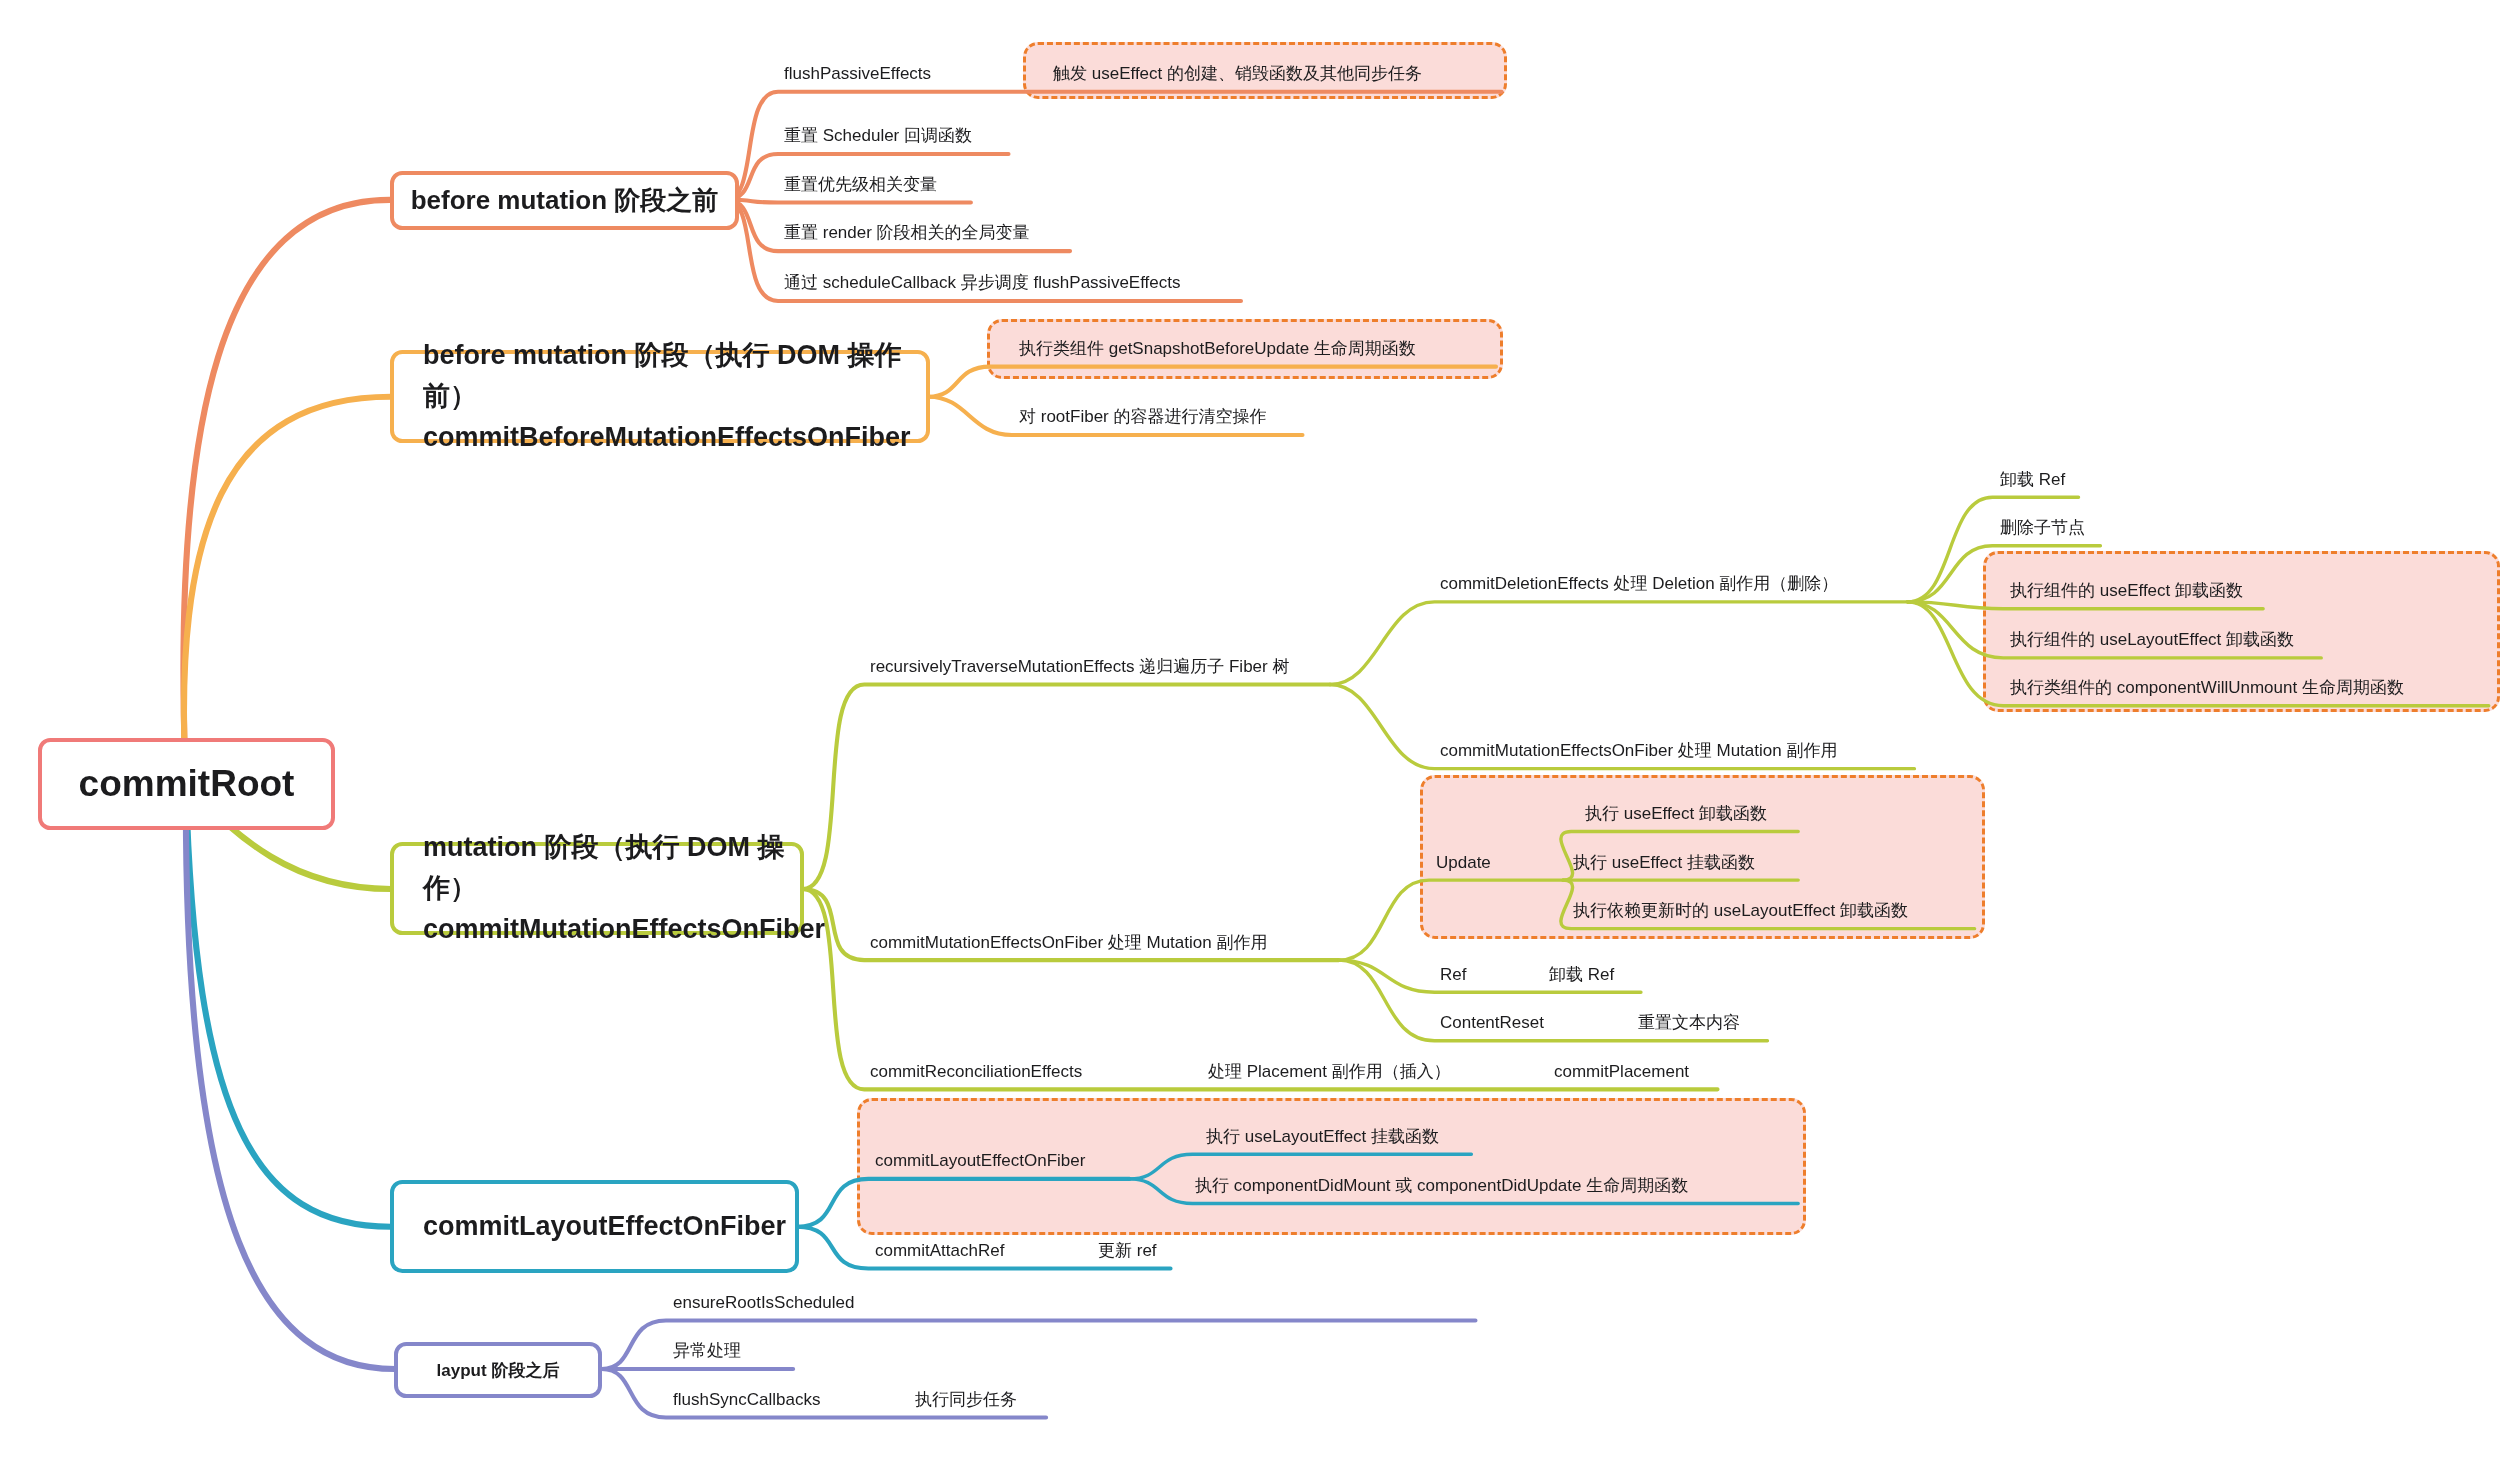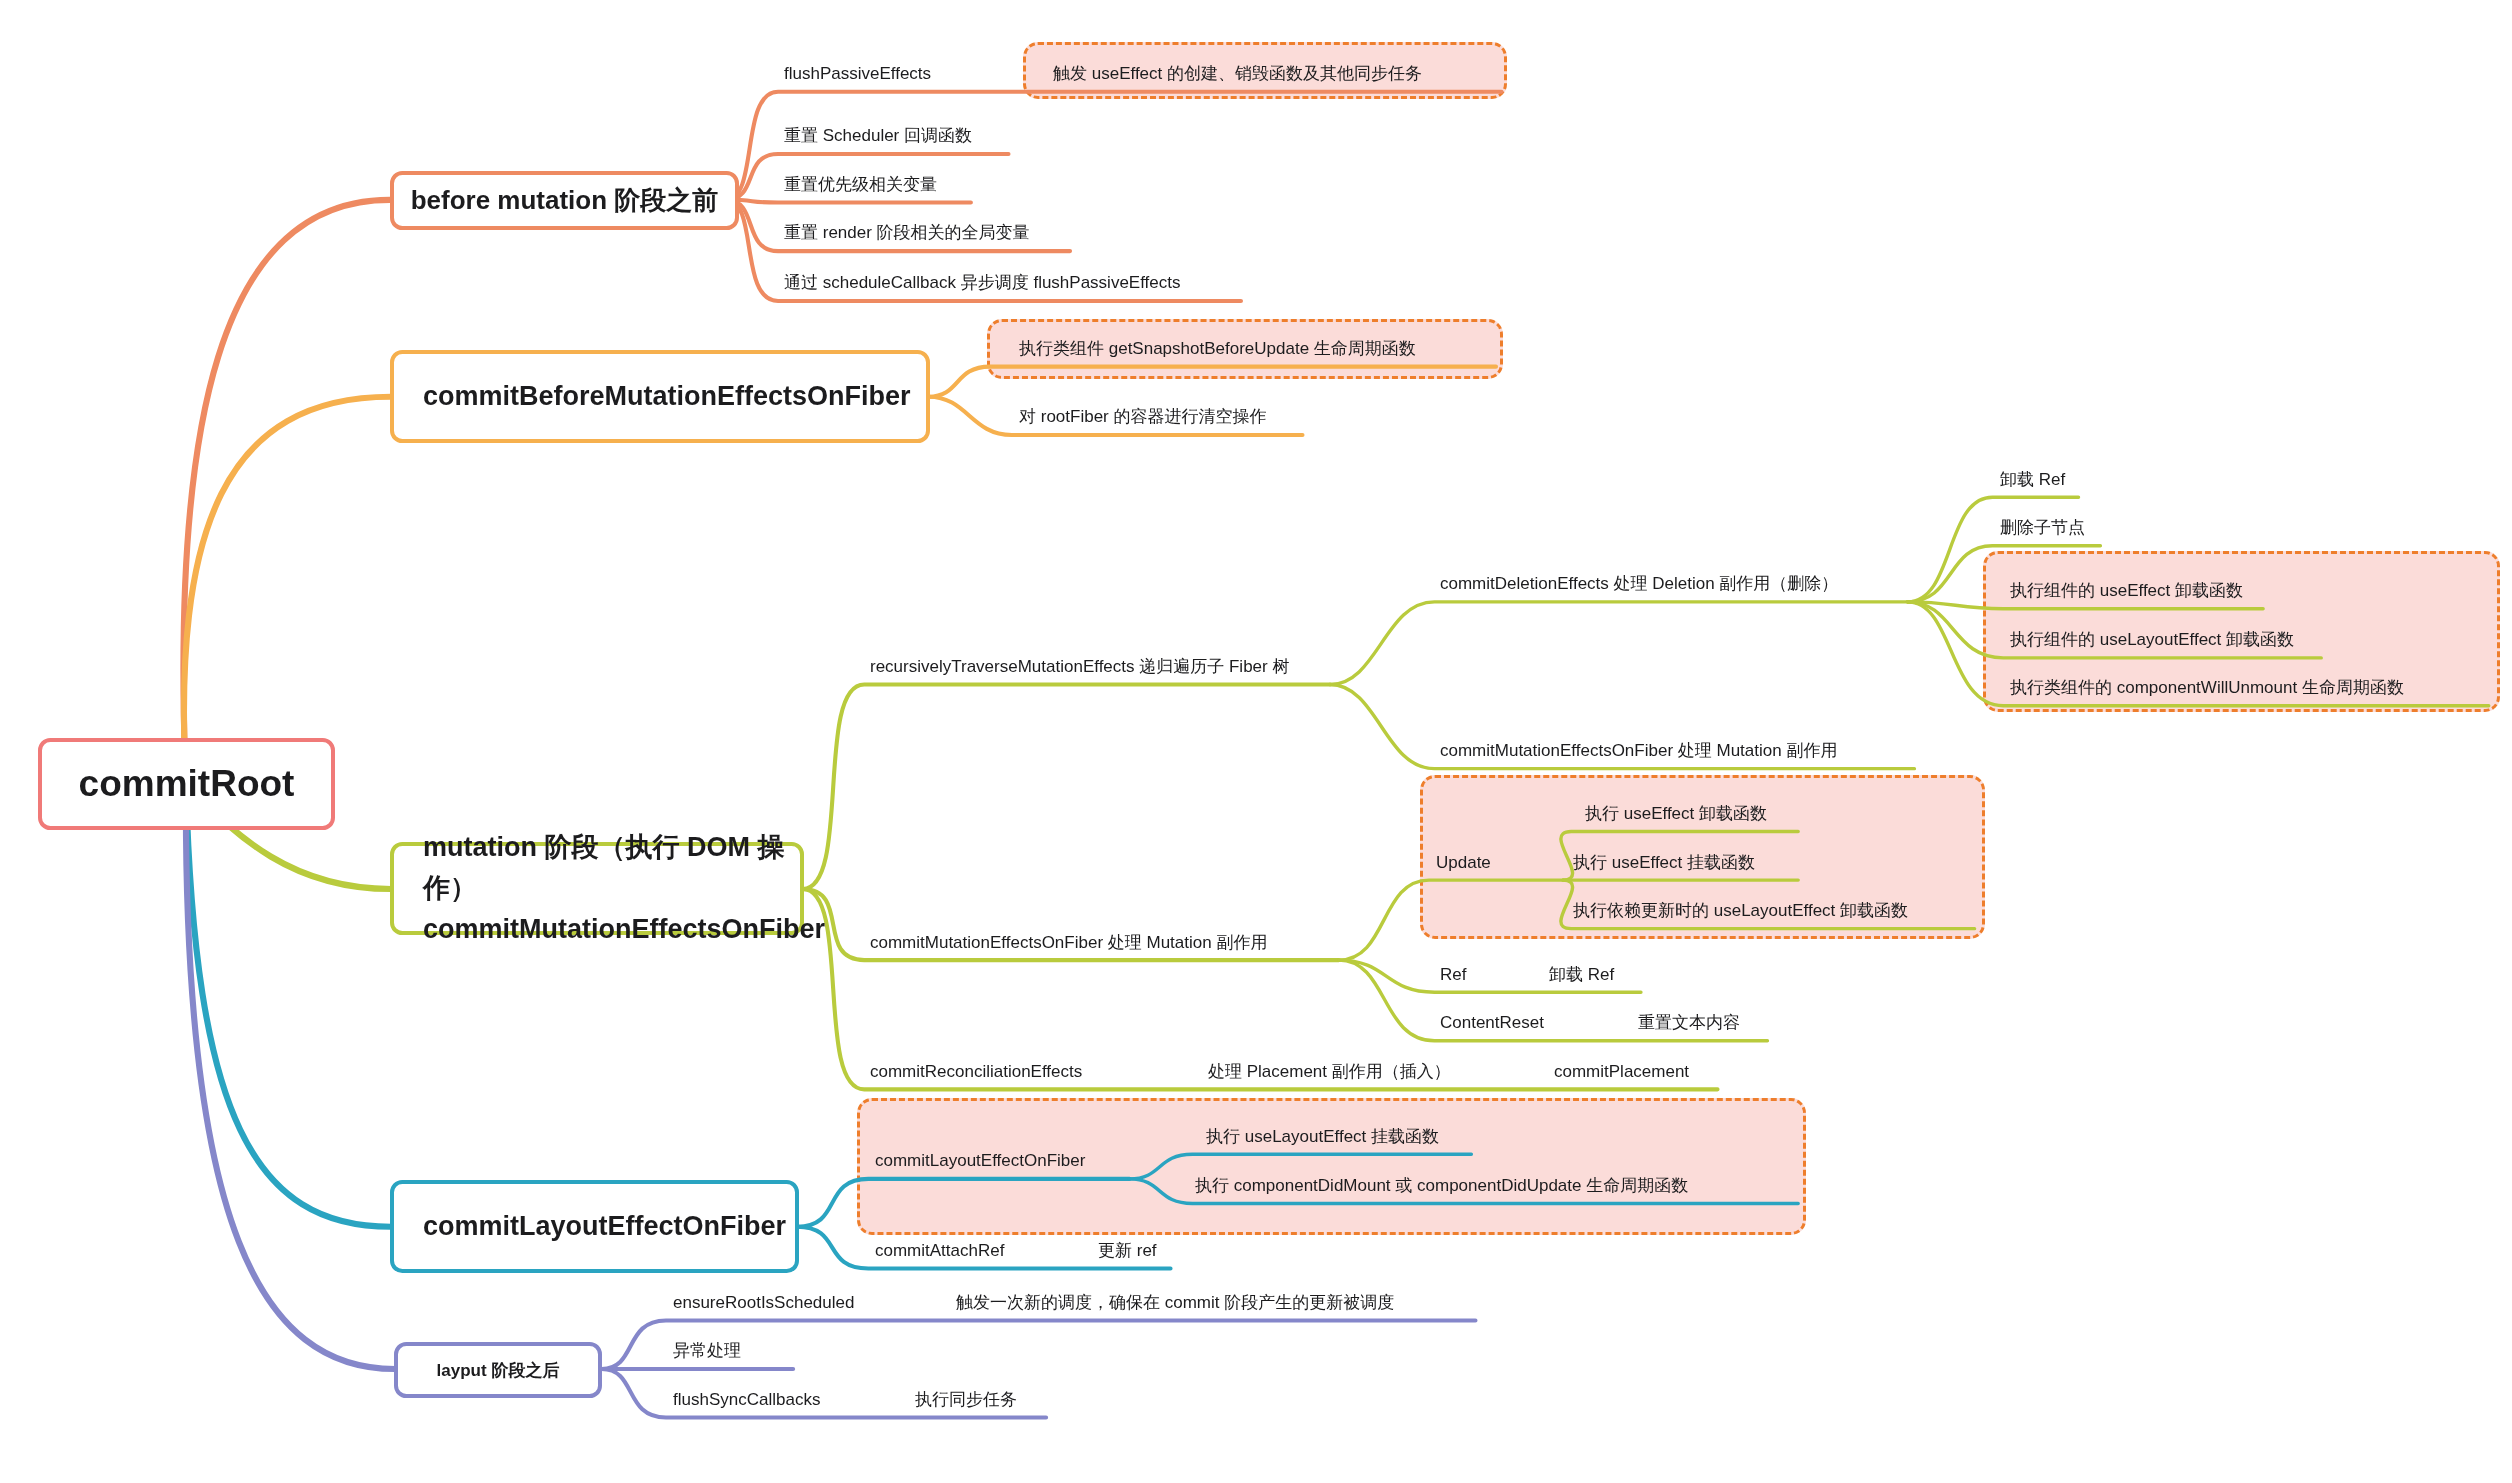--- a/index.html
+++ b/index.html
@@ -86,20 +86,21 @@
 
   <div class="nodebox root center" style="left:38px;top:738px;width:297px;height:92px;">
     <span>commitRoot</span>
   </div>
 
   <div class="nodebox b1 center" style="left:390px;top:171px;width:349px;height:59px;">
     <span>before mutation 阶段之前</span>
   </div>
 
   <div class="nodebox b2 twoline" style="left:390px;top:350px;width:540px;height:93px;">
+    <span>before mutation 阶段（执行 DOM 操作前）</span>
     <span>commitBeforeMutationEffectsOnFiber</span>
   </div>
 
   <div class="nodebox b3 twoline" style="left:390px;top:842px;width:414px;height:93px;">
     <span>mutation 阶段（执行 DOM 操作）</span>
     <span>commitMutationEffectsOnFiber</span>
   </div>
 
   <div class="nodebox b4 twoline" style="left:390px;top:1180px;width:409px;height:93px;">
     <span>commitLayoutEffectOnFiber</span>
@@ -142,19 +143,18 @@
   <div class="label" style="left:1208px;top:1058px;">处理 Placement 副作用（插入）</div>
   <div class="label" style="left:1554px;top:1058px;">commitPlacement</div>
 
   <div class="label" style="left:875px;top:1147px;">commitLayoutEffectOnFiber</div>
   <div class="label" style="left:1195px;top:1123px;margin-left:11px;">执行 useLayoutEffect 挂载函数</div>
   <div class="label" style="left:1195px;top:1172px;">执行 componentDidMount 或 componentDidUpdate 生命周期函数</div>
   <div class="label" style="left:875px;top:1237px;">commitAttachRef</div>
   <div class="label" style="left:1098px;top:1237px;">更新 ref</div>
 
   <div class="label" style="left:673px;top:1289px;">ensureRootIsScheduled</div>
-  <div class="label" style="left:956px;top:1289px;">触发一次新的调度，确保在 commit 阶段产生的更新被调度</div>
   <div class="label" style="left:673px;top:1337px;">异常处理</div>
   <div class="label" style="left:673px;top:1386px;">flushSyncCallbacks</div>
   <div class="label" style="left:915px;top:1386px;">执行同步任务</div>
 
 </div>
 
 
 </body></html>

